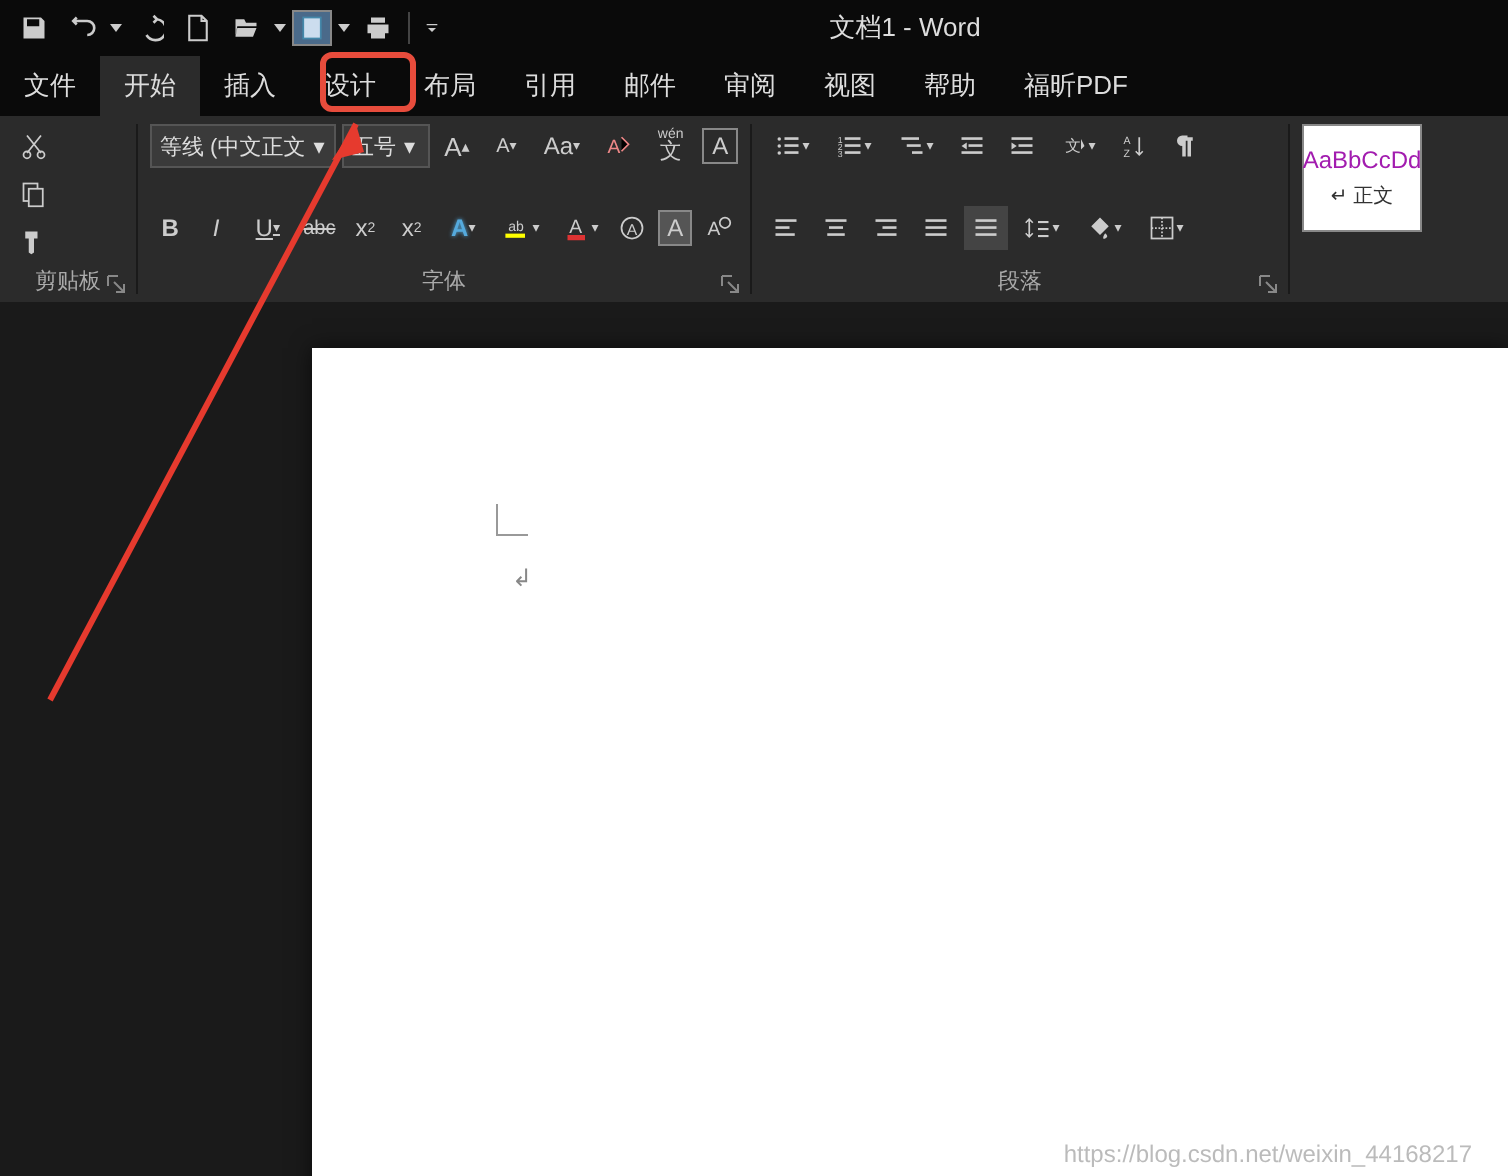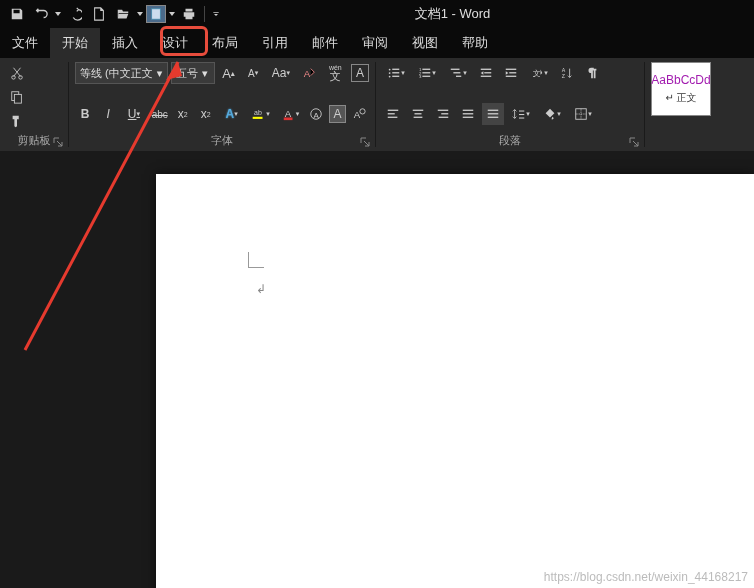--- a/index.html
+++ b/index.html
@@ -53,21 +53,21 @@
   
   .doc-area { position: absolute; top: 152px; left: 0; right: 0; bottom: 0; background: #1a1a1a; overflow: hidden; }
   .page { position: absolute; left: 156px; top: 22px; width: 598px; height: 800px; background: #fff; box-shadow: 0 0 10px rgba(0,0,0,0.6); }
   .margin-l { position: absolute; left: 92px; top: 78px; width: 16px; height: 16px; border-left: 1px solid #999; border-bottom: 1px solid #999; }
   .cursor-mark { position: absolute; left: 100px; top: 108px; color: #888; font-size: 12px; }
   
   
   .ann-arrow { position: absolute; z-index: 30; pointer-events: none; }
   
   
-  .watermark { position: absolute; right: 6px; bottom: 4px; color: rgba(120,120,120,0.5); font-size: 12px; font-family: Arial; text-align: right; }
+  .watermark { position: absolute; right: 18px; bottom: 4px; color: rgba(120,120,120,0.5); font-size: 12px; font-family: Arial; text-align: right; }
   
   .txt-b { font-weight: bold; }
   .txt-i { font-style: italic; }
   .txt-u { text-decoration: underline; }
   .txt-s { text-decoration: line-through; font-size: 10px; }
 </style>
 </head>
 <body>
 
 <div class="title-bar">
@@ -136,20 +136,21 @@
   <div class="tab">文件</div>
   <div class="tab active">开始</div>
   <div class="tab">插入</div>
   <div class="tab" id="tab-design">设计</div>
   <div class="tab">布局</div>
   <div class="tab">引用</div>
   <div class="tab">邮件</div>
   <div class="tab">审阅</div>
   <div class="tab">视图</div>
   <div class="tab">帮助</div>
+  <div class="tab">福昕PDF</div>
 </div>
 
 <div class="tab-highlight" style="left:160px; top:26px; width:48px; height:30px;"></div>
 
 <div class="ribbon">
 
   <div class="grp" style="width:68px">
     <div class="grp-body">
       <div class="col">
         <div class="small-btn">

